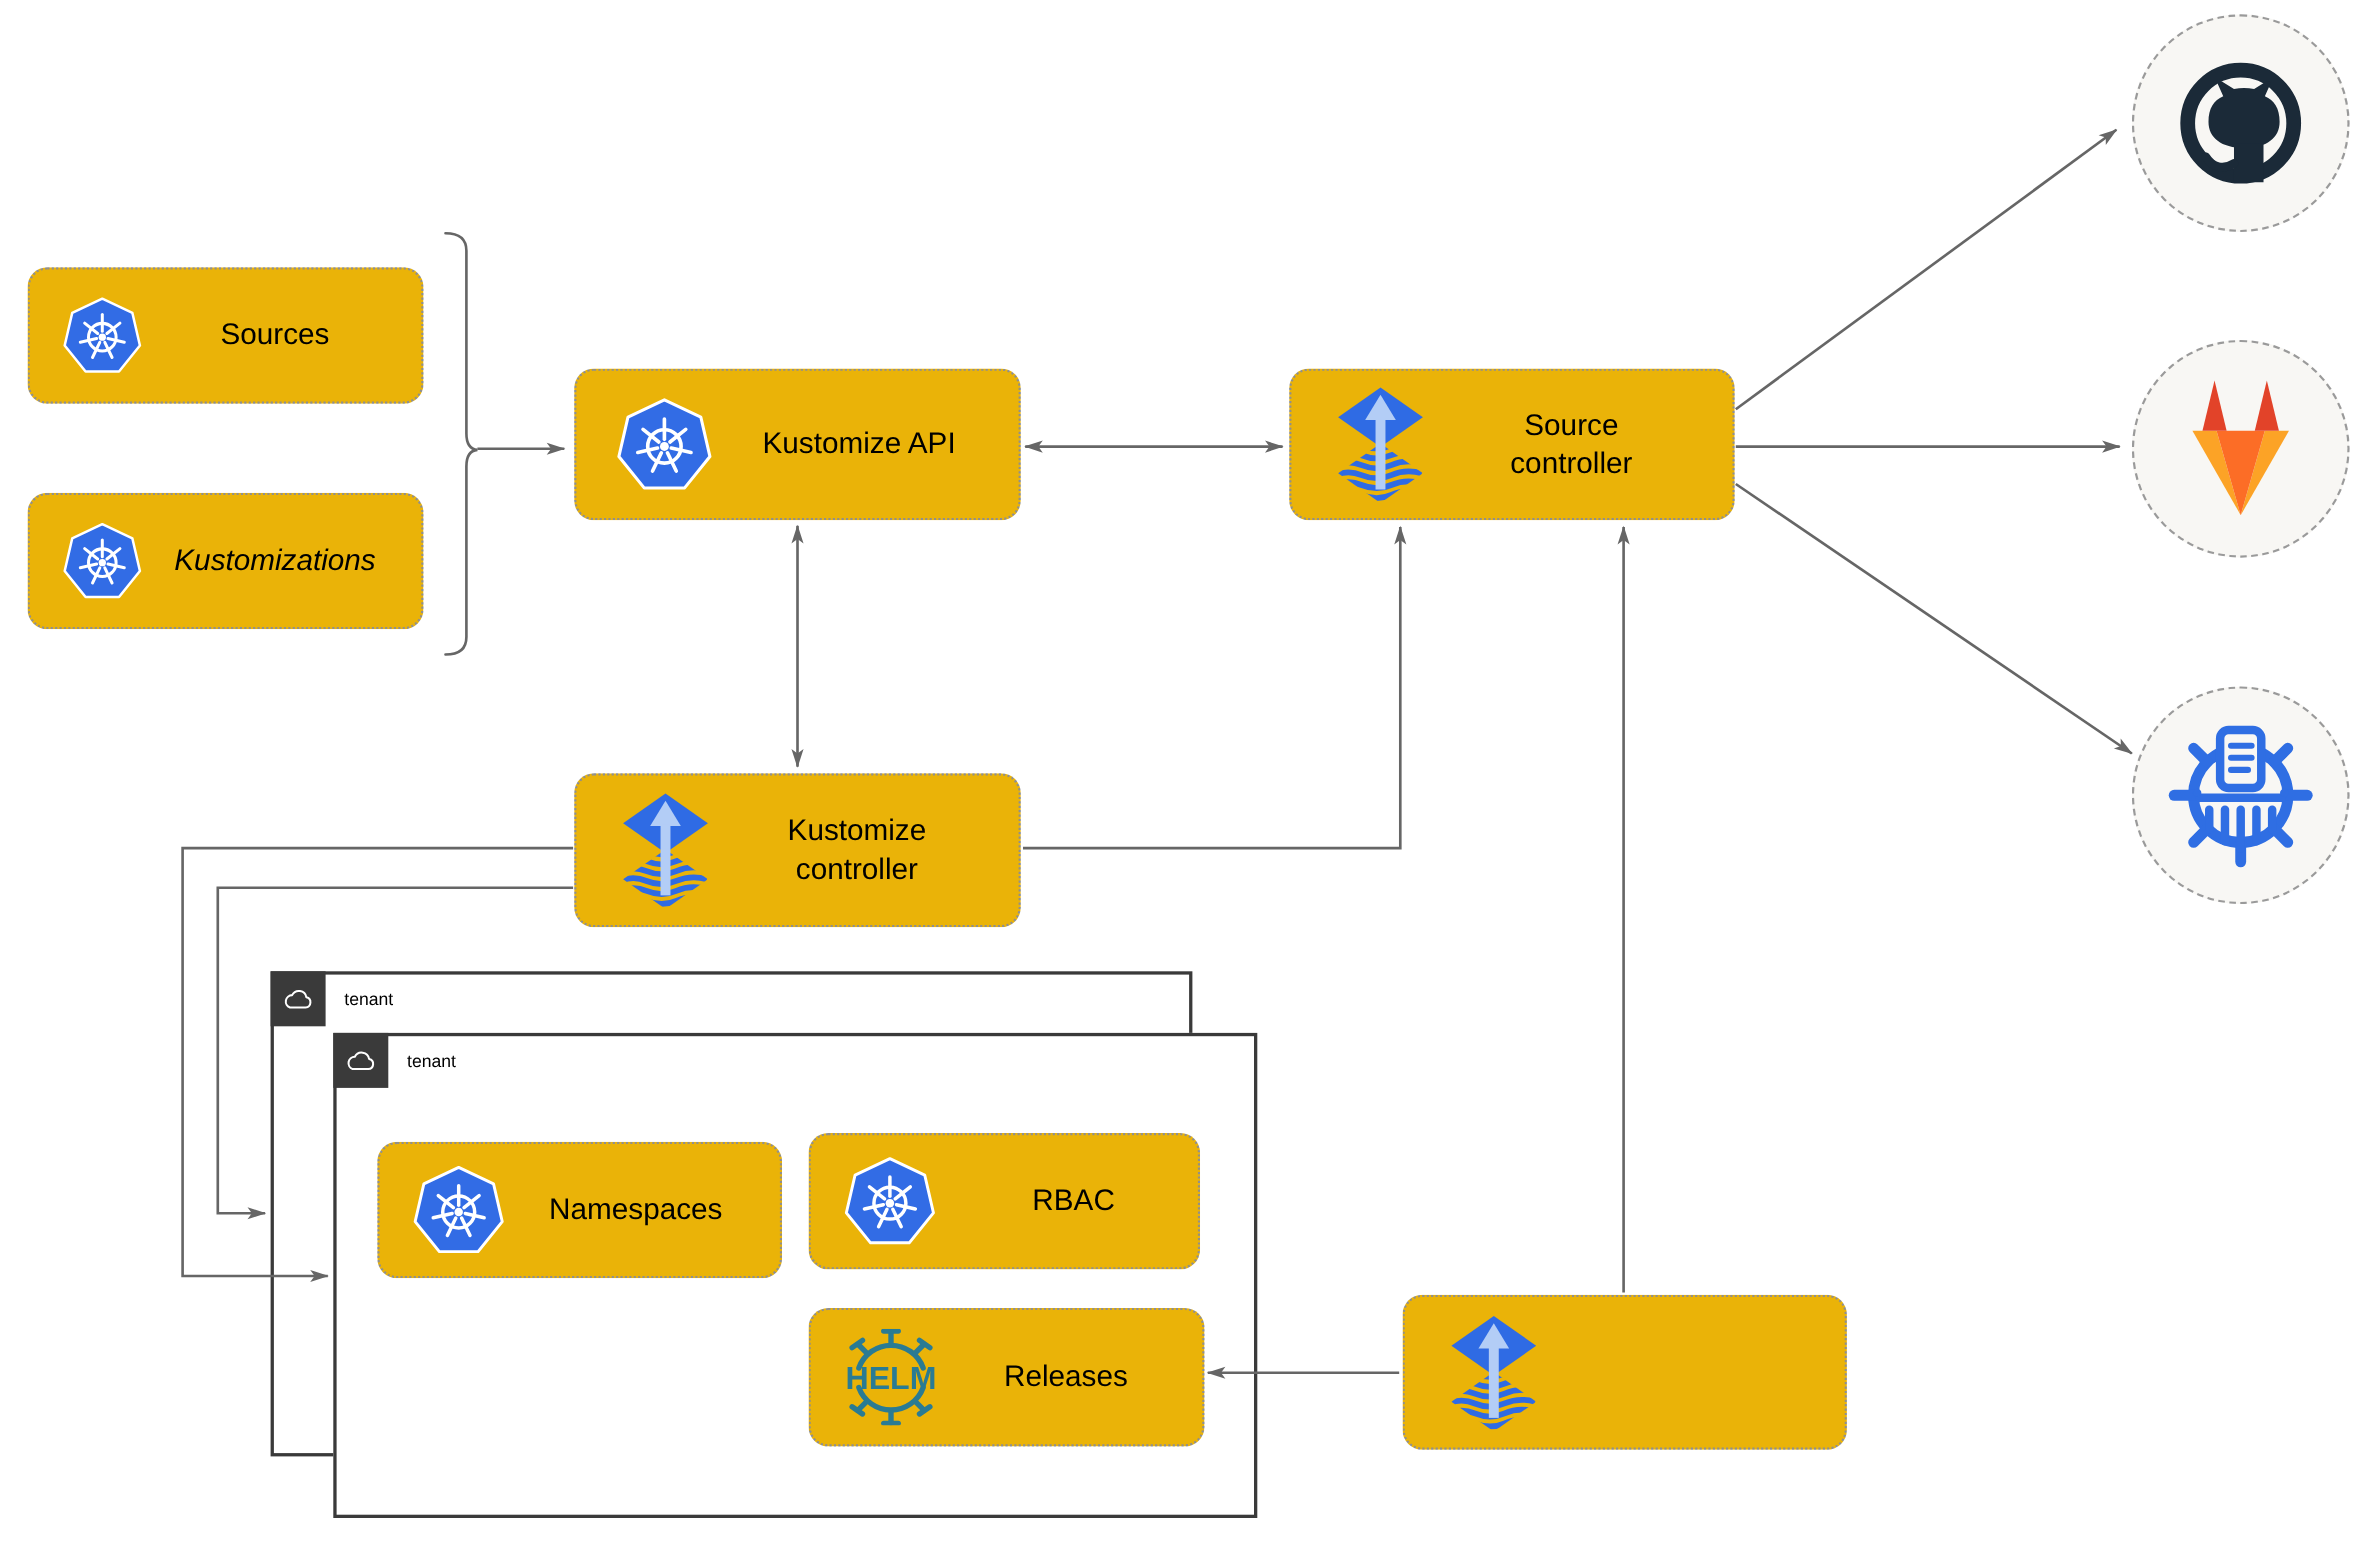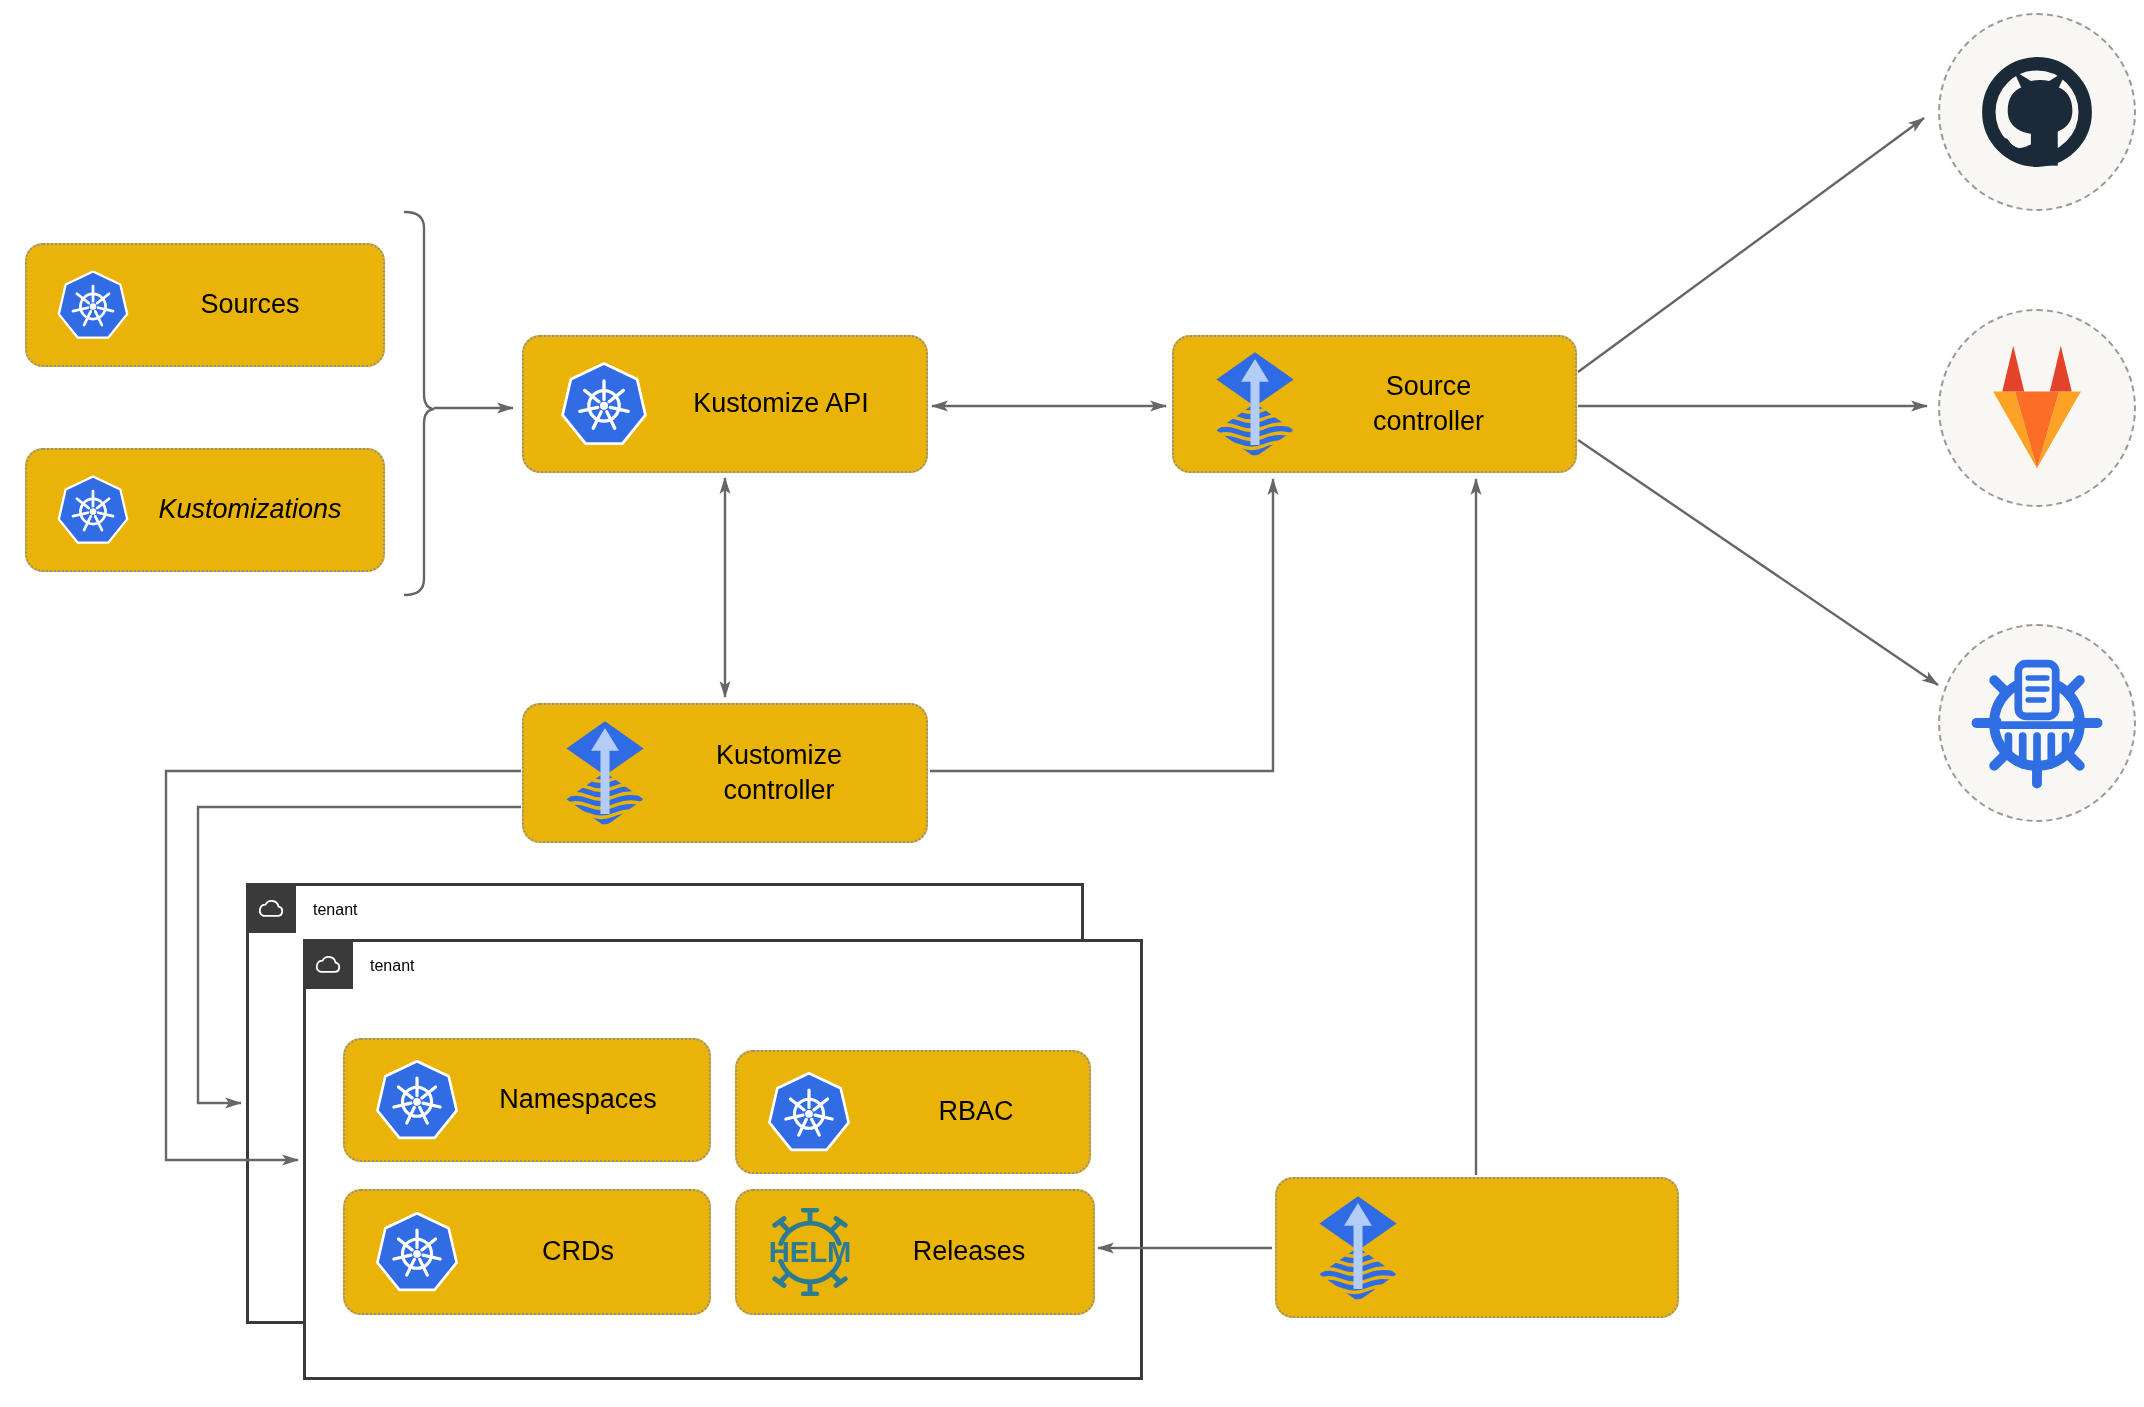--- a/index.html
+++ b/index.html
@@ -196,33 +196,27 @@
     </div>
     <div class="tenant-label">tenant</div>
 
     <div class="node" style="left:37px;top:96px;width:368px;height:124px;">
       <svg class="icon icon-k8s-sm" style="width:88px;height:88px;">
           <use href="#sym-k8s"></use>
         </svg>
       <div class="nlabel">Namespaces</div>
     </div>
 
-    <div class="node" style="left:429px;top:108px;width:356px;height:124px;gap:24px;">
+    <div class="node" style="left:429px;top:88px;width:356px;height:124px;gap:24px;">
       <svg class="icon icon-k8s-sm" style="width:88px;height:88px;">
           <use href="#sym-k8s"></use>
         </svg>
       <div class="nlabel">RBAC</div>
     </div>
 
-    <div class="node" style="left:37px;top:247px;width:368px;height:126px;">
-      <svg class="icon icon-k8s-sm" style="width:88px;height:88px;">
-          <use href="#sym-k8s"></use>
-        </svg>
-      <div class="nlabel">CRDs</div>
-    </div>
 
     <div class="node" style="left:429px;top:247px;width:360px;height:126px;">
       <svg class="icon icon-helm">
         <use href="#sym-helm"></use>
         </svg>
       <div class="nlabel">Releases</div>
     </div>
   </div>
 
   <div class="node" style="left:25px;top:243px;width:360px;height:124px;">

